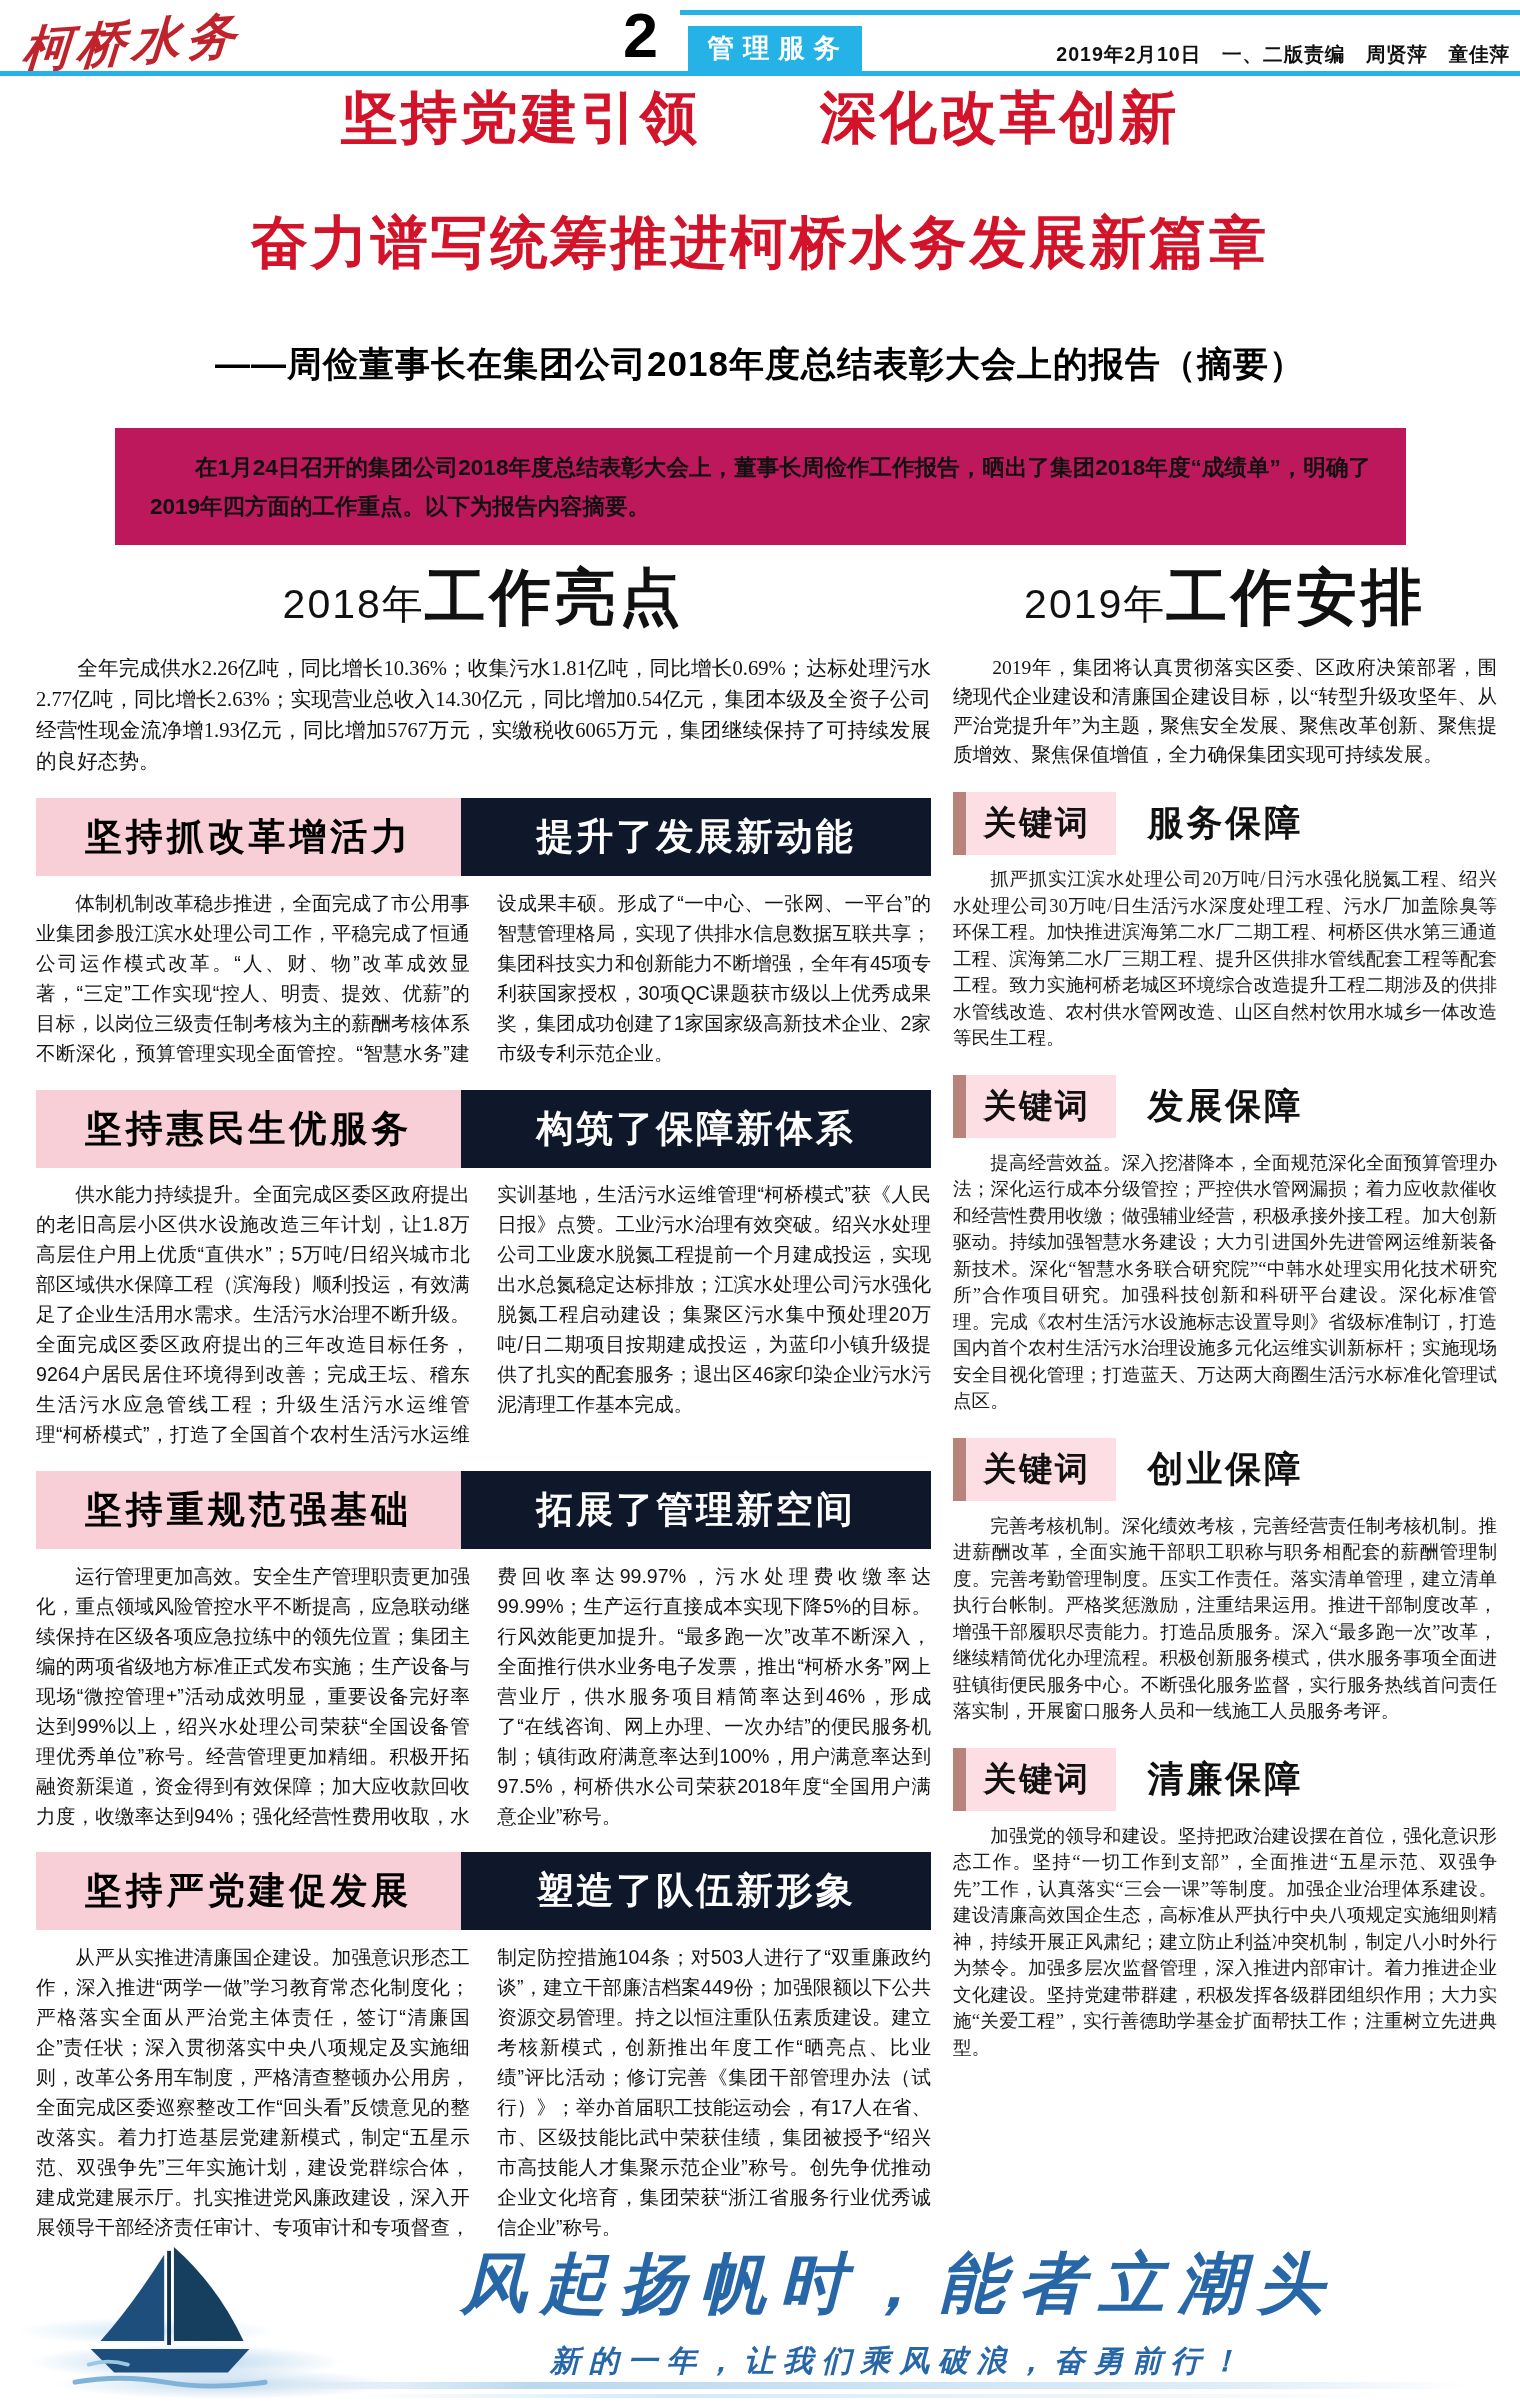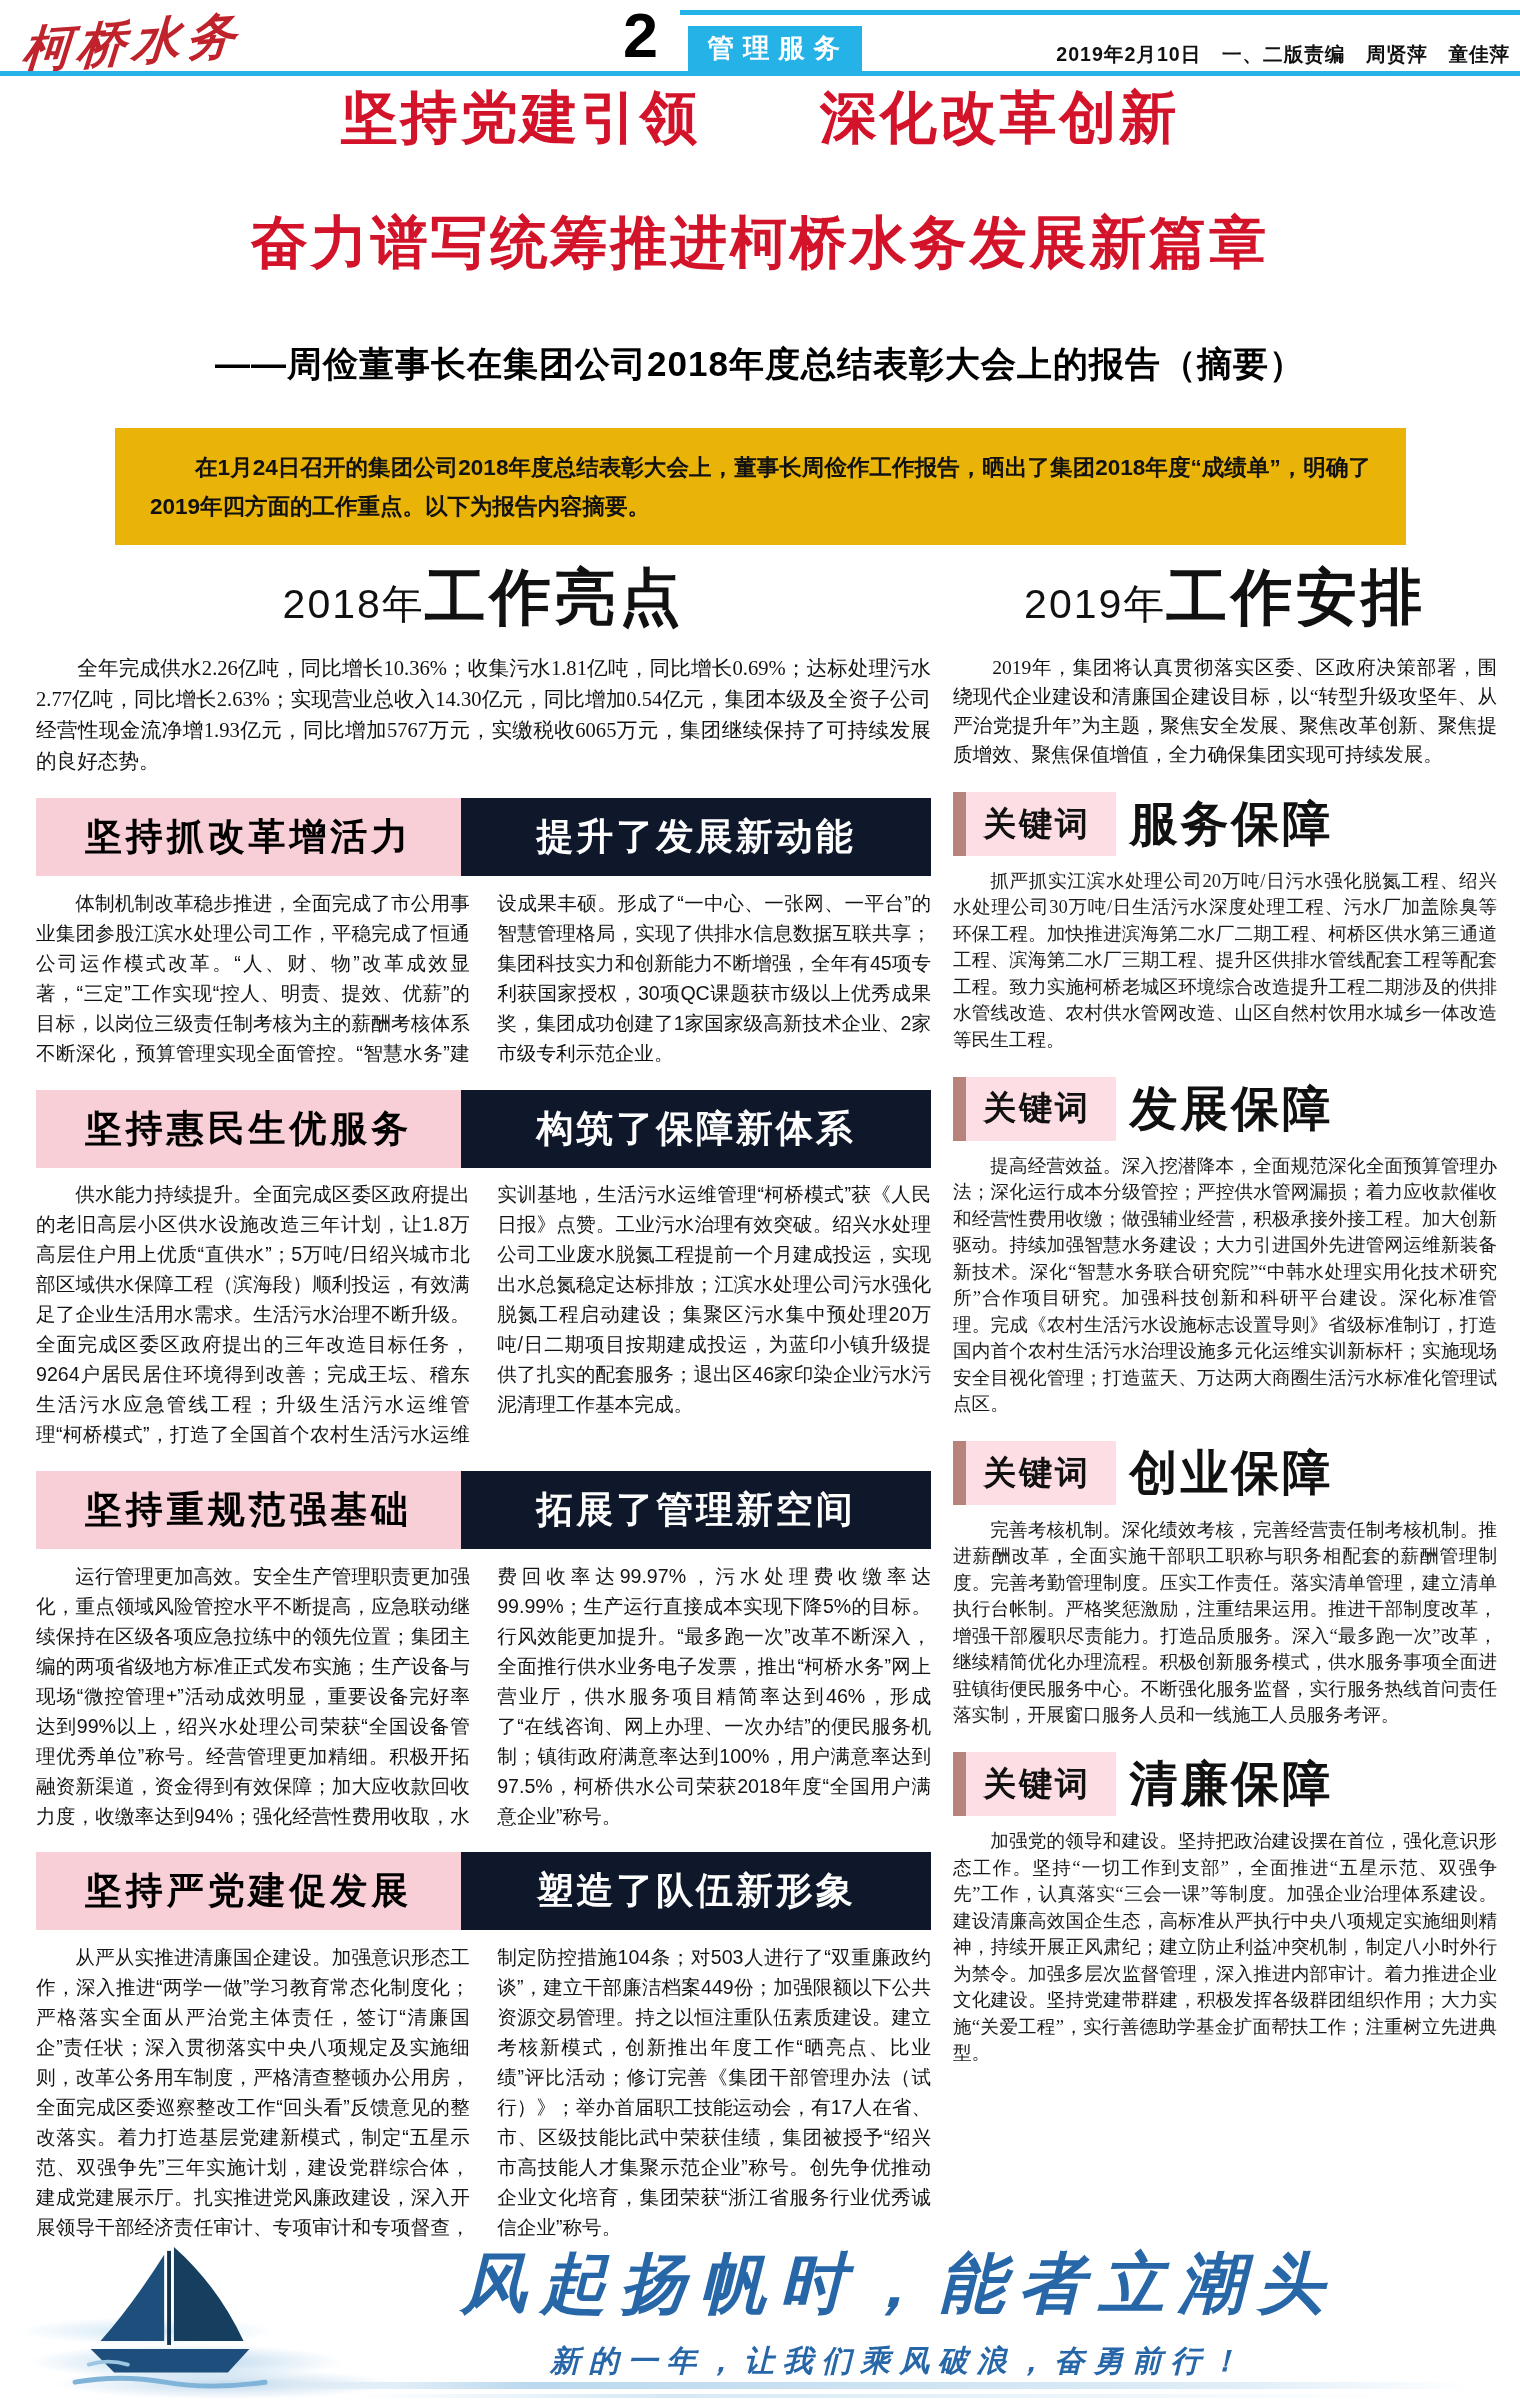--- a/index.html
+++ b/index.html
@@ -18,21 +18,21 @@
   .header-rule{position:absolute;left:0;top:71px;width:100%;height:4.9px;background:#25b2e6;}
 
   
   .headline{position:absolute;left:0;top:89px;width:100%;text-align:center;color:#d3132a;
             font-weight:900;font-size:57px;letter-spacing:2.9px;line-height:1.0;}
   .headline2{position:absolute;left:0;top:214px;width:100%;text-align:center;color:#d3132a;
             font-weight:900;font-size:57px;letter-spacing:2.9px;line-height:1.0;}
   .subtitle{position:absolute;left:0;top:341px;width:100%;text-align:center;color:#000;
             font-weight:700;font-size:35px;letter-spacing:1px;}
 
-  .intro-box{position:absolute;left:115px;top:428px;width:1221px;background:#eab308;
+  .intro-box{position:absolute;left:115px;top:428px;width:1221px;background:#be185d;
              padding:19.6px 35px;font-size:22.5px;font-weight:600;line-height:39px;
              text-indent:2em;text-align:justify;}
 
   
   .main{position:absolute;left:36px;top:551px;width:1478px;display:flex;gap:22px;}
   .col-left{width:895px;}
   .col-right{width:544px;}
 
   .col-title{text-align:center;margin:5.9px 0 13.7px 0;white-space:nowrap;}
   .col-title .yr{font-size:41px;font-weight:400;letter-spacing:2px;}
@@ -52,21 +52,21 @@
                 display:flex;align-items:center;justify-content:center;letter-spacing:2.9px;}
   .sec-body{margin-top:11.8px;column-count:2;column-gap:27.4px;
             font-size:19.6px;line-height:30px;text-align:justify;text-indent:2em;color:#141414;}
 
   
   .kw{margin-top:23.5px;}
   .kw-bar{display:flex;align-items:stretch;}
   .kw-bar .tick{width:12.7px;background:#b8837a;}
   .kw-bar .kwlabel{background:#fcdee4;font-weight:900;font-size:33px;letter-spacing:2.9px;
                    padding:8.8px 25.5px 8.8px 17.6px;display:flex;align-items:center;}
-  .kw-bar .kwname{font-weight:900;font-size:48px;letter-spacing:2.9px;margin-left:13px;
+  .kw-bar .kwname{font-weight:900;font-size:36px;letter-spacing:2.9px;margin-left:31px;
                   display:flex;align-items:center;}
   .kw-body{margin-top:11.8px;font-family:"Liberation Serif",serif;font-size:18.6px;line-height:26.5px;
            text-align:justify;text-indent:2em;color:#1a1a1a;}
 
   
   .footer{position:absolute;left:0;top:2237px;width:1520px;height:170px;overflow:hidden;}
   .brush{position:absolute;left:0;top:0;width:510px;height:170px;
      background:
        radial-gradient(ellipse 225px 25.5px at 186px 125px, rgba(120,178,220,.55), transparent 70%),
        radial-gradient(ellipse 186px 19.6px at 147px 94px, rgba(150,200,232,.45), transparent 70%),

